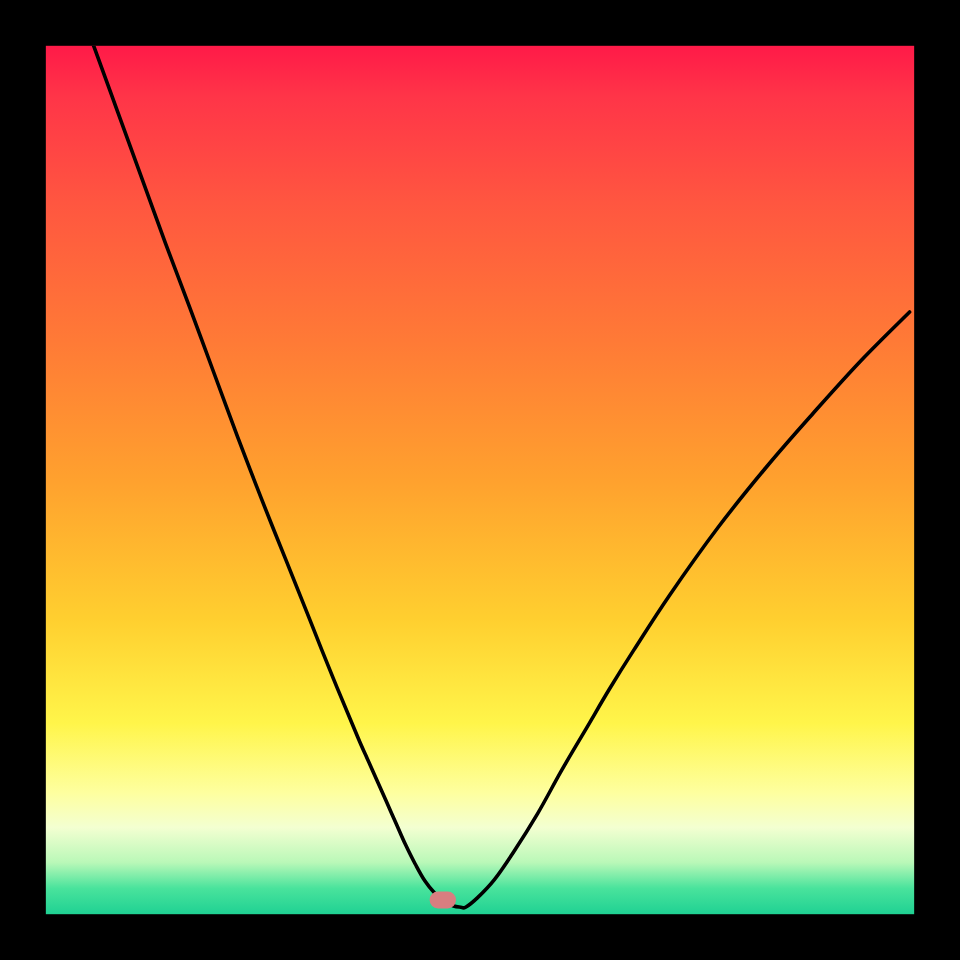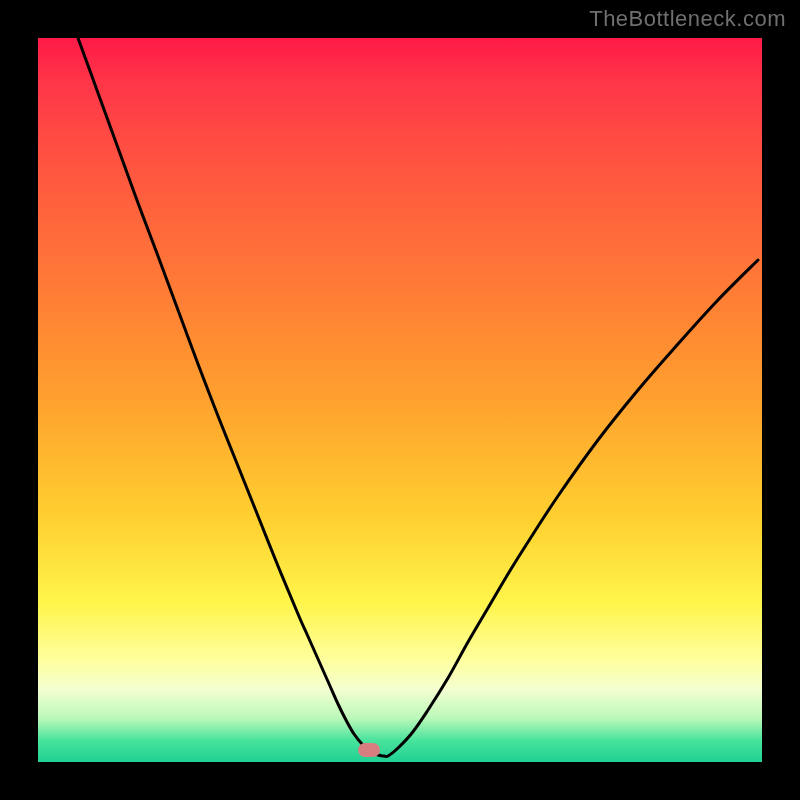--- a/index.html
+++ b/index.html
@@ -65,21 +65,20 @@
     height: 14px;
     background: #d97e80;
     border-radius: 7px;
   }
 </style>
 </head>
 <body>
 
 <div class="frame">
 
-  <div class="watermark">TheBottleneck.com</div>
 
   <div class="plot-outer">
     <div class="gradient"></div>
 
     <svg class="curve" viewBox="0 0 724 724" preserveAspectRatio="none">
       <path id="curve-path" fill="none" stroke-width="3" stroke-linecap="round" stroke-linejoin="round" d="M 40 0 C 43.6 9.9, 52.8 35.2, 60 55 C 67.2 74.8, 72.8 90.2, 80 110 C 87.2 129.8, 92.8 145.6, 100 165 C 107.2 184.4, 112.8 198.7, 120 218 C 127.2 237.3, 132.8 252.6, 140 272 C 147.2 291.4, 152.8 306.9, 160 326 C 167.2 345.1, 172.8 359.6, 180 378 C 187.2 396.4, 192.8 410.0, 200 428 C 207.2 446.0, 212.8 460.0, 220 478 C 227.2 496.0, 232.8 510.4, 240 528 C 247.2 545.6, 255.0 564.1, 260 576 C 265.0 587.9, 265.1 587.5, 268 594 C 270.9 600.5, 273.1 605.5, 276 612 C 278.9 618.5, 281.1 623.5, 284 630 C 286.9 636.5, 289.1 641.5, 292 648 C 294.9 654.5, 297.1 659.9, 300 666 C 302.9 672.1, 305.1 676.6, 308 682 C 310.9 687.4, 313.1 691.7, 316 696 C 318.9 700.3, 321.1 702.9, 324 706 C 326.9 709.1, 329.1 711.0, 332 713 C 334.9 715.0, 337.5 716.1, 340 717 C 342.5 717.9, 344.2 717.8, 346 718 C 347.8 718.2, 347.5 719.4, 350 718 C 352.5 716.6, 355.7 714.1, 360 710 C 364.3 705.9, 368.6 701.8, 374 695 C 379.4 688.2, 383.5 681.9, 390 672 C 396.5 662.1, 402.8 652.2, 410 640 C 417.2 627.8, 422.8 616.6, 430 604 C 437.2 591.4, 442.8 582.2, 450 570 C 457.2 557.8, 462.8 547.9, 470 536 C 477.2 524.1, 481.0 518.0, 490 504 C 499.0 490.0, 507.4 476.4, 520 458 C 532.6 439.6, 545.6 421.1, 560 402 C 574.4 382.9, 585.6 369.3, 600 352 C 614.4 334.7, 625.6 322.2, 640 306 C 654.4 289.8, 665.6 277.1, 680 262 C 694.4 246.9, 712.8 229.2, 720 222" stroke="#000000"></path>
     </svg>
 
     <div id="marker-dot" class="dot" style="left: 320px; top: 705px; background: rgb(217, 126, 128);"></div>
   </div>

